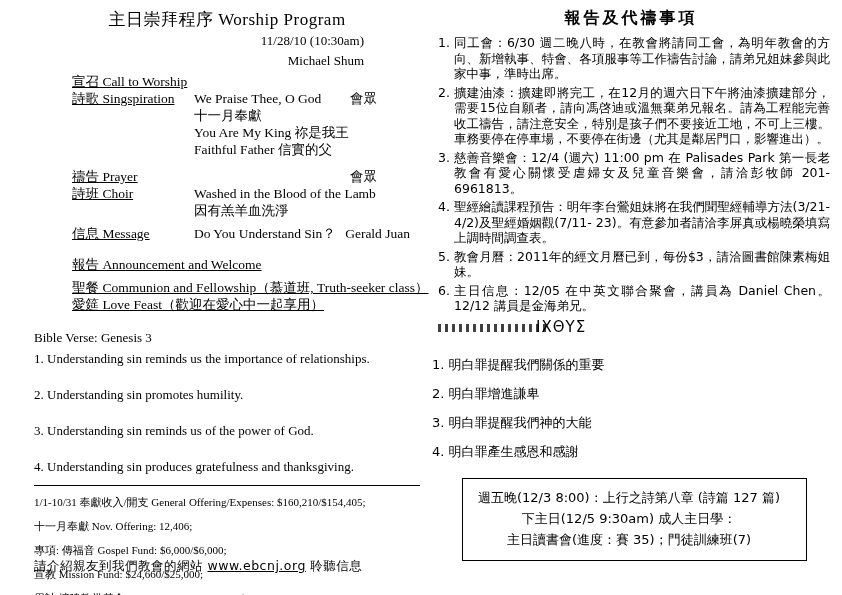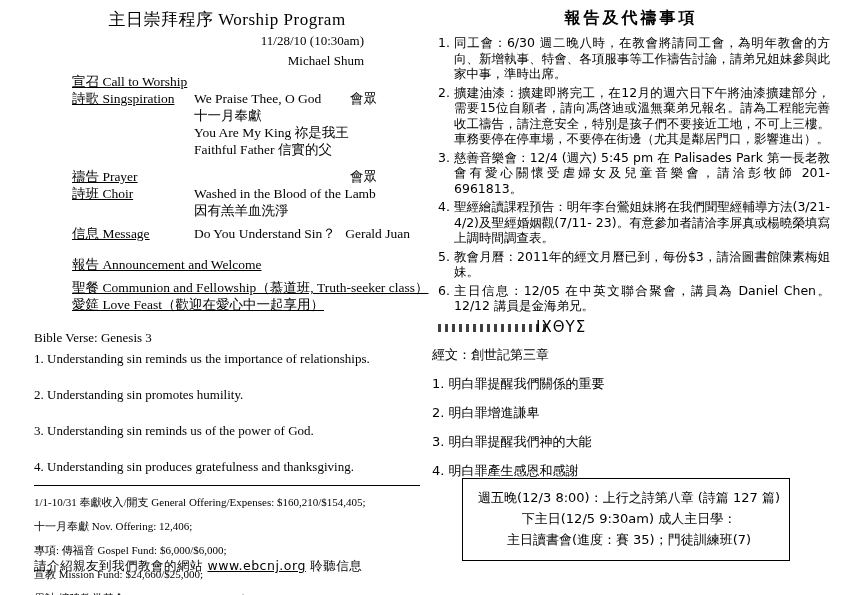--- a/index.html
+++ b/index.html
@@ -161,21 +161,21 @@
   }
   .sermon .s-item { margin-top: 12px; }
   .sermon .s-first { margin-top: 2px; }
 
   .box {
     position: absolute;
     left: 462px;
     top: 478px;
     width: 320px;
     border: 1.5px solid #000;
-    padding: 8px 0 10px 6px;
+    padding: 8px 17px 10px 6px;
     text-align: center;
     font-family: "DejaVu Sans", sans-serif;
     font-size: 13px;
     line-height: 21px;
   }
 </style>
 </head>
 <body>
 
 <div class="page">
@@ -270,33 +270,32 @@
   <div class="footer">
     <span>請介紹親友到我們教會的網站 </span><span class="u">www.ebcnj.org</span><span> 聆聽信息</span>
   </div>
 
   <div class="col-right">
     <div class="title-right">報告及代禱事項</div>
 
     <ol class="anns">
       <li>同工會：6/30 週二晚八時，在教會將請同工會，為明年教會的方向、新增執事、特會、各項服事等工作禱告討論，請弟兄姐妹參與此家中事，準時出席。</li>
       <li>擴建油漆：擴建即將完工，在12月的週六日下午將油漆擴建部分，需要15位自願者，請向馮啓迪或溫無棄弟兄報名。請為工程能完善收工禱告，請注意安全，特別是孩子們不要接近工地，不可上三樓。車務要停在停車場，不要停在街邊（尤其是鄰居門口，影響進出）。</li>
-      <li>慈善音樂會：12/4 (週六) 5:45 pm 在 Palisades Park 第一長老教會有愛心關懷受虐婦女及兒童音樂會，請洽彭牧師 201- 6961813。</li>
+      <li>慈善音樂會：12/4 (週六) 11:00 pm 在 Palisades Park 第一長老教會有愛心關懷受虐婦女及兒童音樂會，請洽彭牧師 201- 6961813。</li>
       <li>聖經繪讀課程預告：明年李台鶯姐妹將在我們聞聖經輔導方法(3/21-4/2)及聖經婚姻觀(7/11- 23)。有意參加者請洽李屏真或楊曉榮填寫上調時間調查表。</li>
       <li>教會月曆：2011年的經文月曆已到，每份$3，請洽圖書館陳素梅姐妹。</li>
       <li>主日信息：12/05 在中英文聯合聚會，講員為 Daniel Chen。12/12 講員是金海弟兄。</li>
     </ol>
 
     <div class="fishwrap">
       <div class="scribble"></div>
       <div class="fish">ΙΧΘΥΣ</div>
     </div>
 
     <div class="sermon">
-      <div class="s-first">經文：創世記第三章</div>
       <div class="s-item">1. 明白罪提醒我們關係的重要</div>
       <div class="s-item">2. 明白罪增進謙卑</div>
       <div class="s-item">3. 明白罪提醒我們神的大能</div>
       <div class="s-item">4. 明白罪產生感恩和感謝</div>
     </div>
   </div>
 
   <div class="box">
     <div>週五晚(12/3 8:00)：上行之詩第八章 (詩篇 127 篇)</div>
     <div>下主日(12/5 9:30am) 成人主日學：</div>

